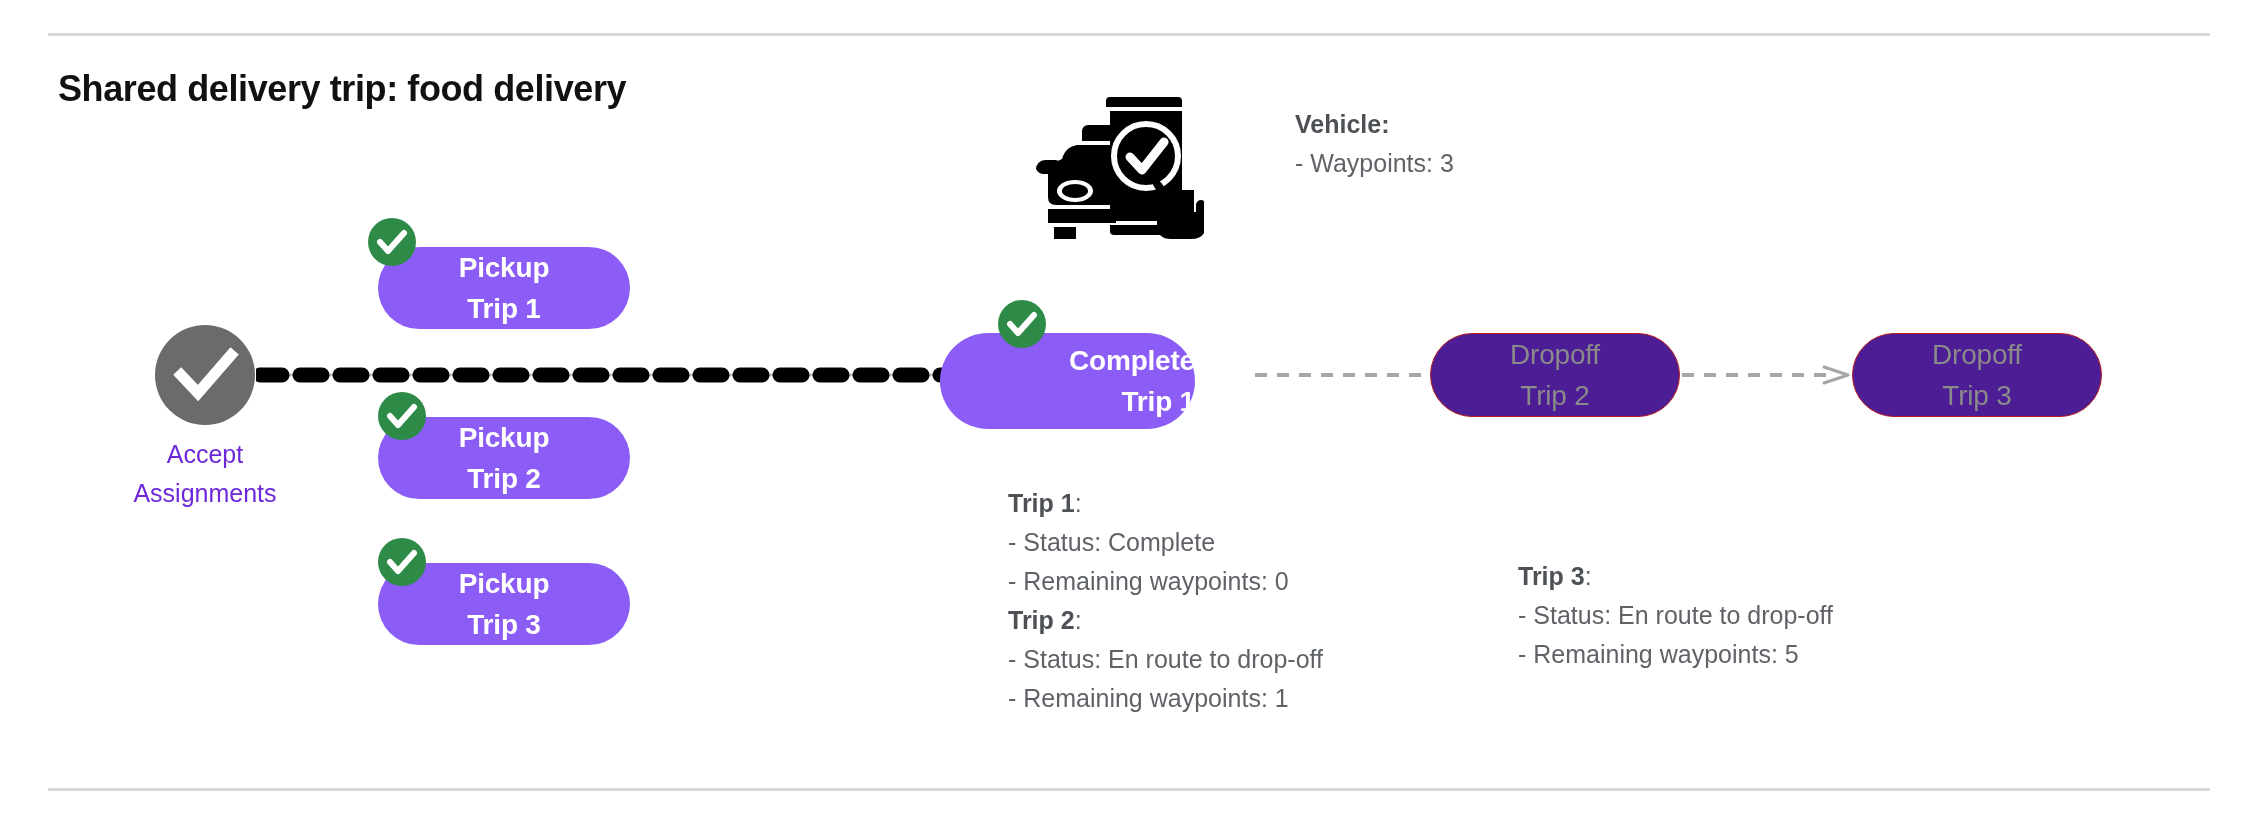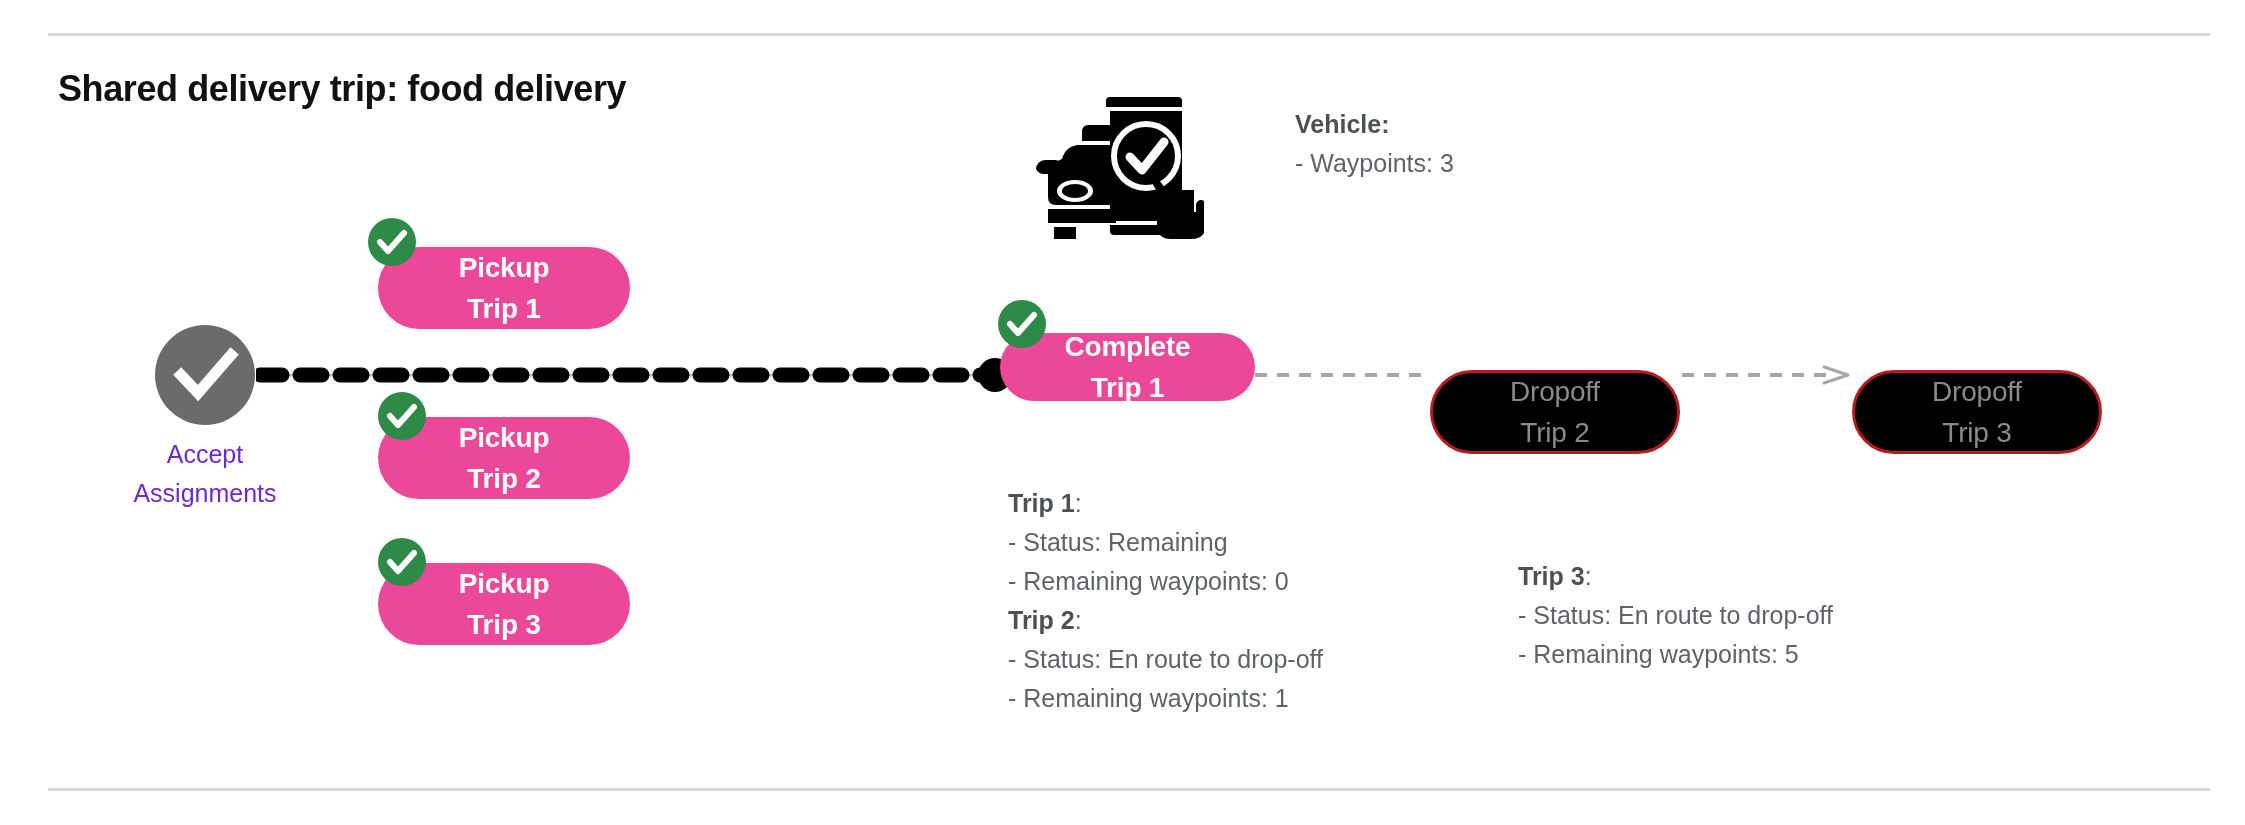--- a/index.html
+++ b/index.html
@@ -102,27 +102,26 @@
     justify-content: center;
   }
   .pill .line {
     font-size: 28px;
     line-height: 41px;
     font-weight: bold;
     letter-spacing: -0.2px;
     white-space: nowrap;
   }
   .pill.orange {
-    background: #ec4899;
+    background: #8b5cf6;
   }
   .pill.orange .line { color: #ffffff; }
   .pill.outline {
-    background: #000000;
-    border: 3px solid #b91c1c;
-    margin-top: 37px;
+    background: #4c1d95;
+    border: 1px solid #b91c1c;
   }
   .pill.outline .line { color: #8a8a8a; font-weight: normal; }
 
   
   .badge {
     position: absolute;
     width: 48px;
     height: 48px;
     border-radius: 50%;
     background: #2E8B47;
@@ -243,21 +242,21 @@
   <div class="pill orange" style="left:378px; top:563px; width:252px; height:82px;">
     <div class="line">Pickup</div>
     <div class="line">Trip 3</div>
   </div>
   <div class="badge" style="left:378px; top:538px;">
     <svg width="48" height="48" viewBox="0 0 48 48" xmlns="http://www.w3.org/2000/svg">
       <path d="M12 24 l8 9 l16 -18" fill="none" stroke="#ffffff" stroke-width="6" stroke-linecap="round" stroke-linejoin="round"></path>
     </svg>
   </div>
 
-  <div class="pill orange" style="left:1000px; top:333px; width:255px; height:68px;">
+  <div class="pill orange" style="left:940px; top:333px; width:255px; height:96px;align-items:flex-end;">
     <div class="line">Complete</div>
     <div class="line">Trip 1</div>
   </div>
   <div class="badge" style="left:998px; top:300px;">
     <svg width="48" height="48" viewBox="0 0 48 48" xmlns="http://www.w3.org/2000/svg">
       <path d="M12 24 l8 9 l16 -18" fill="none" stroke="#ffffff" stroke-width="6" stroke-linecap="round" stroke-linejoin="round"></path>
     </svg>
   </div>
 
   <div class="gray-dash" style="left:1255px; top:367px; width:175px; height:16px;">
@@ -280,21 +279,21 @@
 
   <div class="pill outline" style="left:1852px; top:333px; width:250px; height:84px;">
     <div class="line">Dropoff</div>
     <div class="line">Trip 3</div>
   </div>
 
   <div class="info" style="left:1008px; top:484px;">
     <div>
       <span class="hd">Trip 1</span><span>:</span>
     </div>
-    <div>- Status:  Remaining</div>
+    <div>- Status:  Complete</div>
     <div>- Remaining waypoints: 0</div>
     <div>
       <span class="hd">Trip 2</span><span>:</span>
     </div>
     <div>- Status:  En route to drop-off</div>
     <div>- Remaining waypoints: 1</div>
   </div>
 
   <div class="info" style="left:1518px; top:557px;">
     <div>

